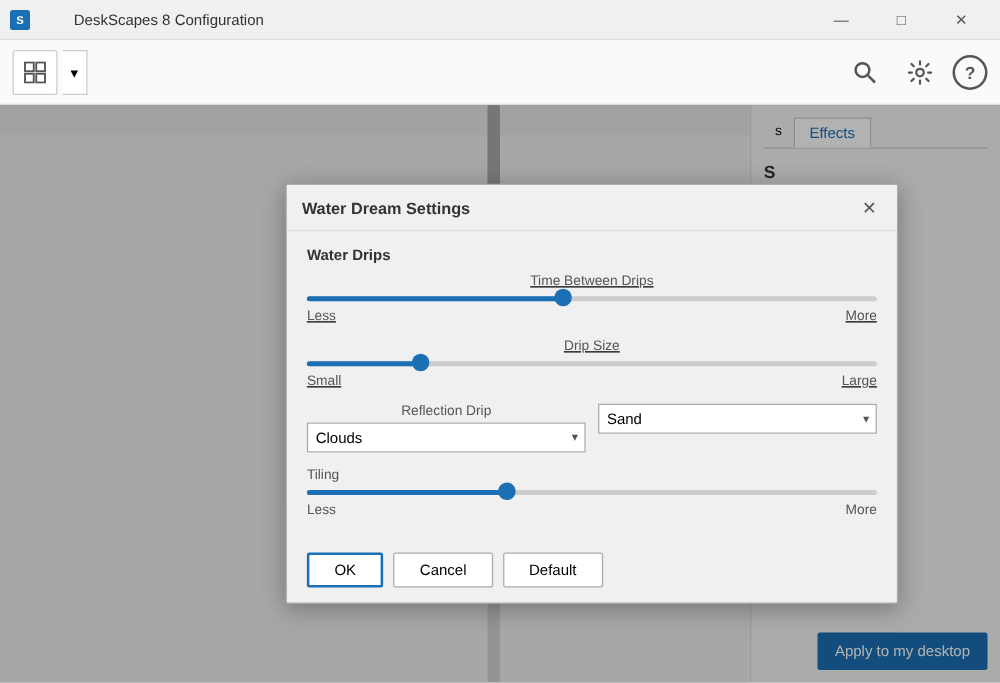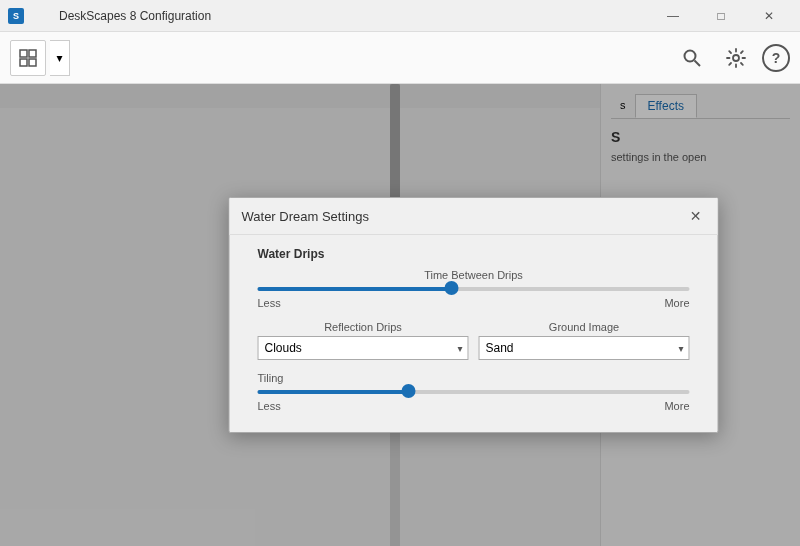--- a/index.html
+++ b/index.html
@@ -227,49 +227,50 @@
     .dialog-titlebar {
       background: #f0f0f0;
       padding: 8px 12px;
       display: flex;
       justify-content: space-between;
       align-items: center;
       border-bottom: 1px solid #ddd;
     }
     .dialog-title {
       font-size: 13px;
-      font-weight: normal;
+      font-weight: bold;
       color: #333;
     }
     .dialog-close {
       width: 20px;
       height: 20px;
       border: none;
       background: transparent;
       cursor: pointer;
       font-size: 14px;
       color: #555;
       display: flex;
       align-items: center;
       justify-content: center;
     }
 
     .dialog-body {
-      padding: 12px 28px;
+      padding: 12px 16px;
     }
 
     .section-title {
       font-size: 12px;
       font-weight: bold;
       color: #333;
       margin-bottom: 8px;
     }
 
     .slider-container {
       margin-bottom: 12px;
+      text-decoration: underline;
     }
     .slider-label-row {
       display: flex;
       justify-content: center;
       margin-bottom: 4px;
       font-size: 11px;
       color: #555;
     }
     .slider-track {
       position: relative;
@@ -459,20 +460,21 @@
     </div>
   </div>
 
   <div class="right-panel">
     <div class="tabs-row">
       <div class="tab" style="font-size:11px;padding:4px 8px;">s</div>
       <div class="tab active">Effects</div>
     </div>
     <div class="right-panel-title">S</div>
     <div class="right-panel-text">settings in the open</div>
+    <button class="apply-btn">Apply to my desktop</button>
   </div>
 
   <div class="overlay"></div>
 
   <div class="dialog">
     <div class="dialog-titlebar">
       <span class="dialog-title">Water Dream Settings</span>
       <button class="dialog-close">✕</button>
     </div>
 
@@ -484,35 +486,45 @@
         <div class="slider-track">
           <div class="slider-fill" style="width:45%;"></div>
           <div class="slider-thumb" style="left:calc(45% - 7px);"></div>
         </div>
         <div class="slider-minmax">
           <span>Less</span>
           <span>More</span>
         </div>
       </div>
 
+      <div class="slider-container">
+        <div class="slider-label-row">Drip Size</div>
+        <div class="slider-track">
+          <div class="slider-fill" style="width:20%;"></div>
+          <div class="slider-thumb" style="left:calc(20% - 7px);"></div>
+        </div>
+        <div class="slider-minmax">
+          <span>Small</span>
+          <span>Large</span>
+        </div>
+      </div>
 
       <div class="dropdowns-row">
         <div class="dropdown-group">
-          <label>Reflection Drips</label>
+          <label>Reflection Drip</label>
           <div class="dropdown-wrapper">
             <select class="dropdown-select">
               <option>Clouds</option>
               <option>Sand</option>
               <option>None</option>
             </select>
             <span class="dropdown-arrow">▾</span>
           </div>
         </div>
         <div class="dropdown-group">
-          <label>Ground Image</label>
           <div class="dropdown-wrapper">
             <select class="dropdown-select">
               <option>Sand</option>
               <option>Clouds</option>
               <option>None</option>
             </select>
             <span class="dropdown-arrow">▾</span>
           </div>
         </div>
       </div>
@@ -523,15 +535,20 @@
           <div class="slider-fill" style="width:35%;"></div>
           <div class="slider-thumb" style="left:calc(35% - 7px);"></div>
         </div>
         <div class="slider-minmax">
           <span>Less</span>
           <span>More</span>
         </div>
       </div>
     </div>
 
+    <div class="dialog-buttons">
+      <button class="btn primary">OK</button>
+      <button class="btn">Cancel</button>
+      <button class="btn">Default</button>
+    </div>
   </div>
 
 </div>
 
 </body></html>

